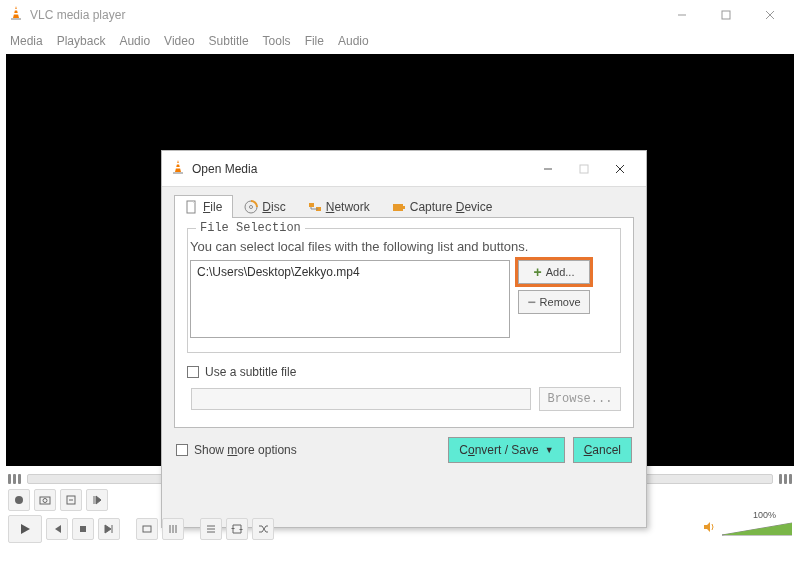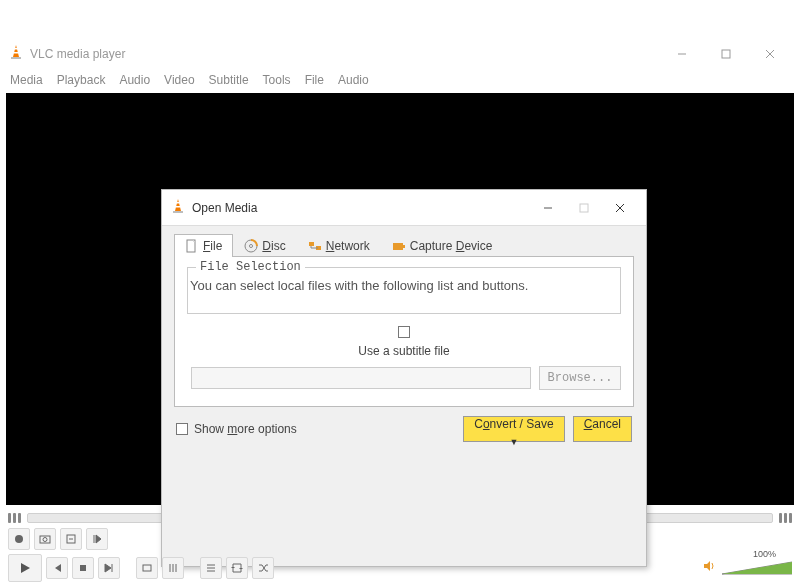--- a/index.html
+++ b/index.html
@@ -1,19 +1,19 @@
 <!DOCTYPE html>
 <html><head>
 <meta charset="utf-8">
 <style>
 * { box-sizing: border-box; margin: 0; padding: 0; font-family: "Segoe UI", Tahoma, sans-serif; }
 body { width: 800px; height: 584px; background: #fff; overflow: hidden; position: relative; }
 
 
-.titlebar { height: 30px; display: flex; align-items: center; padding: 0 8px; background: #fff; margin-top: 39px; }
+.titlebar { height: 30px; display: flex; align-items: center; padding: 0 8px; background: #fff; }
 .titlebar .cone { margin-right: 6px; }
 .titlebar .title { color: #999; font-size: 12px; flex: 1; }
 .winbtns { display: flex; gap: 0; }
 .winbtn { width: 44px; height: 30px; display: flex; align-items: center; justify-content: center; color: #999; }
 .winbtn svg { width: 10px; height: 10px; }
 
 
 .menubar { height: 22px; display: flex; align-items: center; padding: 0 10px; gap: 14px; color: #888; font-size: 12px; }
 .menubar span { cursor: default; }
 
@@ -65,30 +65,30 @@
 .help-text { font-family: Liberation Sans, sans-serif; font-size: 13px; color: #555; margin-bottom: 6px; }
 .file-row { display: flex; gap: 8px; align-items: flex-start; }
 .file-list { width: 320px; height: 78px; border: 1px solid #aaa; background: #fff; padding: 4px 6px; font-family: Tahoma, sans-serif; font-size: 12px; color: #333; }
 .file-btns { display: flex; flex-direction: column; gap: 6px; }
 .dbtn { width: 72px; height: 24px; border: 1px solid #aaa; background: #f4f4f4; font-family: "Courier New", monospace; font-size: 11px; display: flex; align-items: center; justify-content: center; gap: 4px; color: #444; }
 .dbtn.highlight { outline: 3px solid #e8742d; outline-offset: 0; }
 .dbtn .plus { font-weight: bold; color: #5a8a3a; font-size: 14px; }
 .dbtn .minus { font-weight: bold; color: #888; font-size: 14px; }
 
 
-.sub-row { display: flex; align-items: center; gap: 6px; font-family: "Courier New", monospace; font-size: 12px; color: #444; margin-bottom: 8px; flex-direction: column; }
+.sub-row { display: flex; align-items: center; gap: 6px; font-family: "Courier New", monospace; font-size: 12px; color: #444; margin-bottom: 8px; }
 .chk { width: 12px; height: 12px; border: 1px solid #777; background: #fff; display: inline-block; }
 .sub-path-row { display: flex; gap: 8px; align-items: center; margin-left: 4px; }
 .sub-path { flex: 1; height: 22px; background: #f6f6f6; border: 1px solid #ccc; }
 .browse-btn { width: 82px; height: 24px; border: 1px solid #ccc; background: #f6f6f6; font-family: "Courier New", monospace; font-size: 12px; color: #999; }
 
 
 .dlg-bottom { display: flex; align-items: center; padding: 0 14px 10px 14px; gap: 8px; }
 .show-more { display: flex; align-items: center; gap: 6px; font-family: "Courier New", monospace; font-size: 12px; color: #444; flex: 1; }
-.action-btn { height: 26px; padding: 0 10px; border: 1px solid #999; background: #fde047; font-family: "Courier New", monospace; font-size: 12px; color: #333; display: flex; align-items: center; gap: 6px; flex-direction: column; }
+.action-btn { height: 26px; padding: 0 10px; border: 1px solid #999; background: #5eead4; font-family: "Courier New", monospace; font-size: 12px; color: #333; display: flex; align-items: center; gap: 6px; }
 .action-btn .arrow { font-size: 9px; }
 .u { text-decoration: underline; }
 
 
 .cone-svg { width: 16px; height: 16px; }
 </style>
 </head>
 <body>
 
 <div class="titlebar">
@@ -202,20 +202,35 @@
             </svg>
           </span>
         <span><span>Capture </span><span class="u">D</span><span>evice</span></span>
       </div>
     </div>
 
     <div class="tab-panel">
       <div class="group">
         <div class="group-label">File Selection</div>
         <div class="help-text">You can select local files with the following list and buttons.</div>
+        <div class="file-row">
+          <div class="file-list">
+            <div>C:\Users\Desktop\Zekkyo.mp4</div>
+          </div>
+          <div class="file-btns">
+            <div class="dbtn highlight">
+                <span class="plus">+</span>
+                <span>Add...</span>
+              </div>
+            <div class="dbtn">
+                <span class="minus">−</span>
+                <span>Remove</span>
+              </div>
+          </div>
+        </div>
       </div>
 
       <div class="sub-row">
         <span class="chk"></span>
         <span>Use a subtitle file</span>
       </div>
       <div class="sub-path-row">
         <div class="sub-path"></div>
         <button class="browse-btn">Browse...</button>
       </div>

